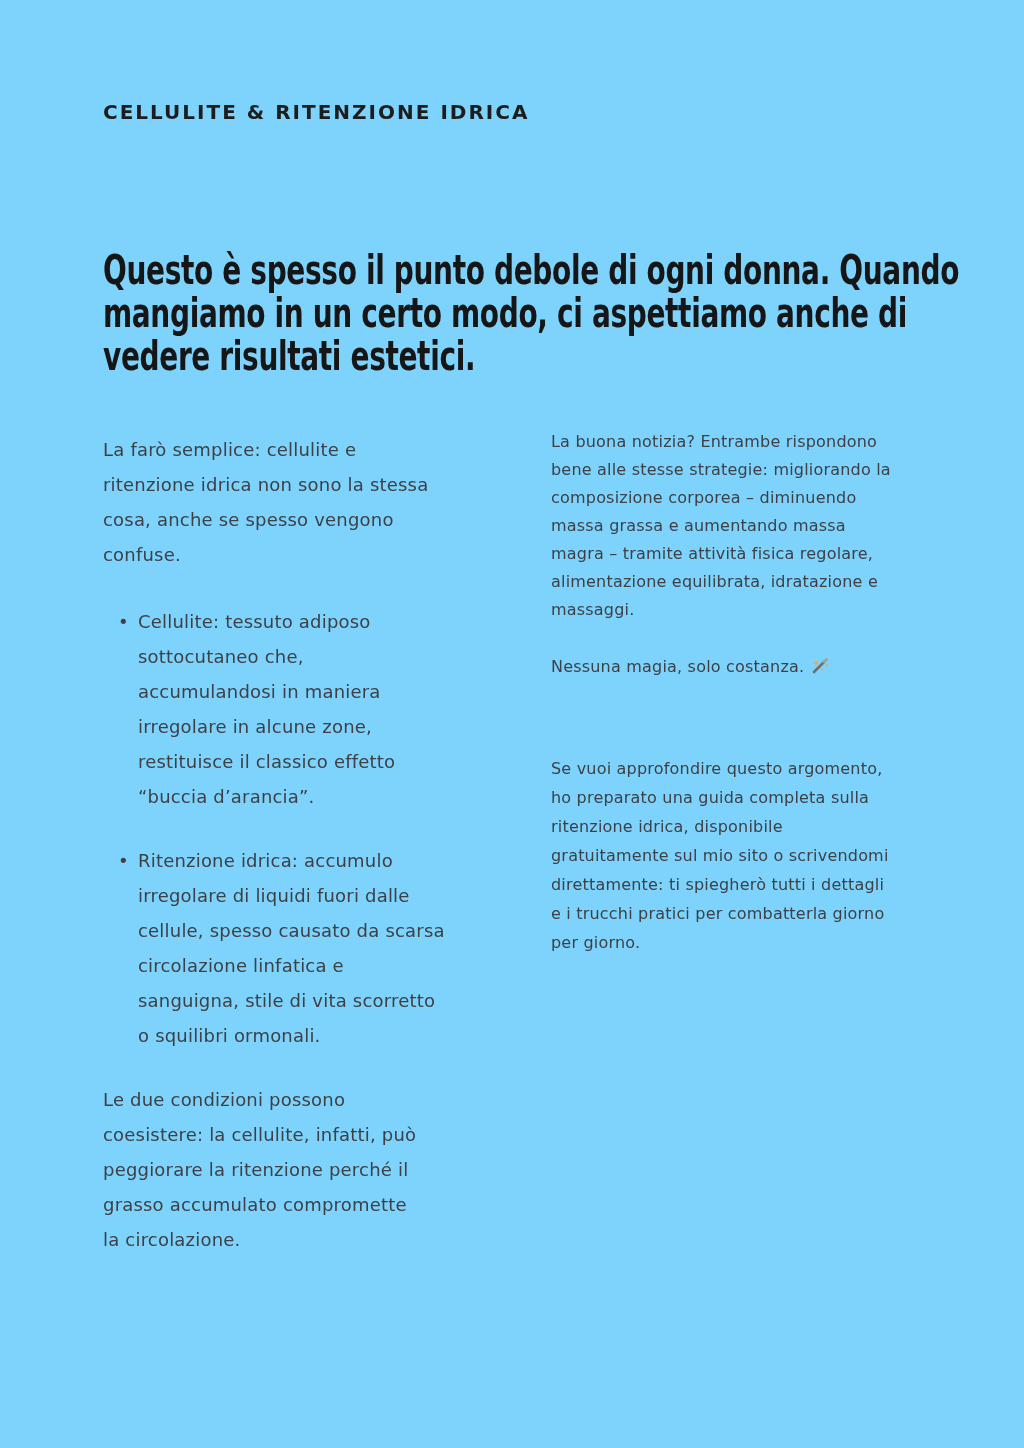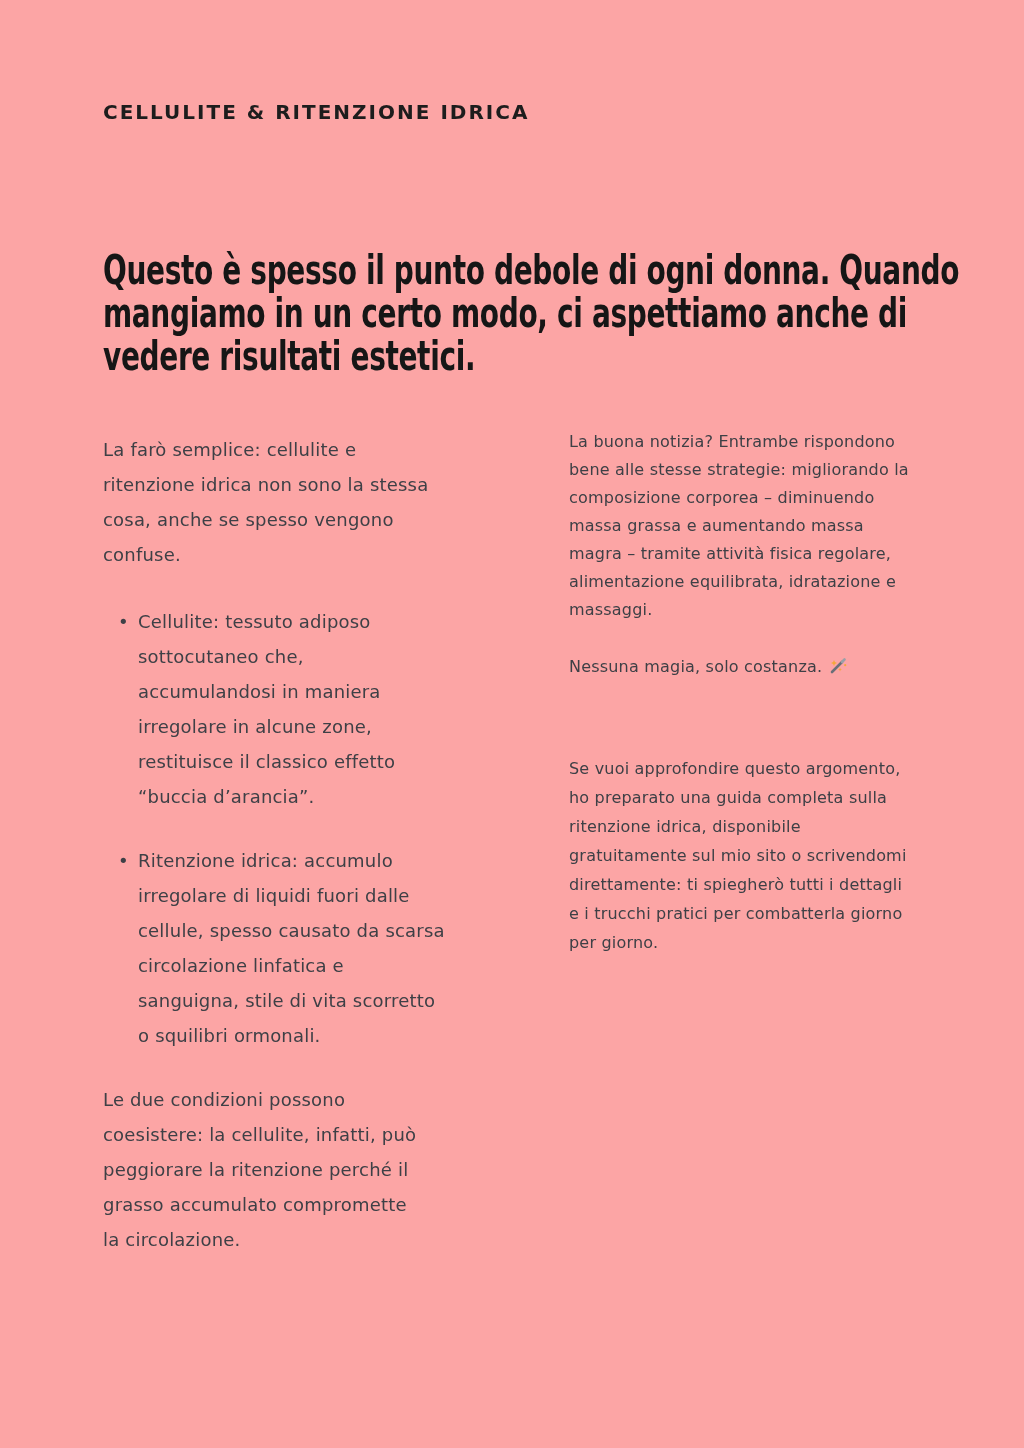--- a/index.html
+++ b/index.html
@@ -5,21 +5,21 @@
   html, body {
     margin: 0;
     padding: 0;
     overflow: hidden;
     background: #ffffff;
   }
   .page {
     position: relative;
     width: 1024px;
     height: 1448px;
-    background: #fca5a5;
+    background: #7dd3fc;
     font-family: "DejaVu Sans", sans-serif;
     color: #3e4046;
   }
   .kicker {
     position: absolute;
     left: 103px;
     top: 100px;
     font-size: 20px;
     font-weight: 700;
     letter-spacing: 2px;
@@ -43,21 +43,21 @@
     position: absolute;
     left: 103px;
     top: 432px;
     width: 430px;
     font-size: 18px;
     line-height: 35px;
     letter-spacing: 0.2px;
   }
   .col-right {
     position: absolute;
-    left: 569px;
+    left: 551px;
     top: 428px;
     width: 440px;
     font-size: 16px;
     line-height: 28px;
     letter-spacing: 0.2px;
   }
   p { margin: 0; white-space: pre-line; }
   .intro { margin-bottom: 32px; }
   ul.deflist {
     list-style: none;

